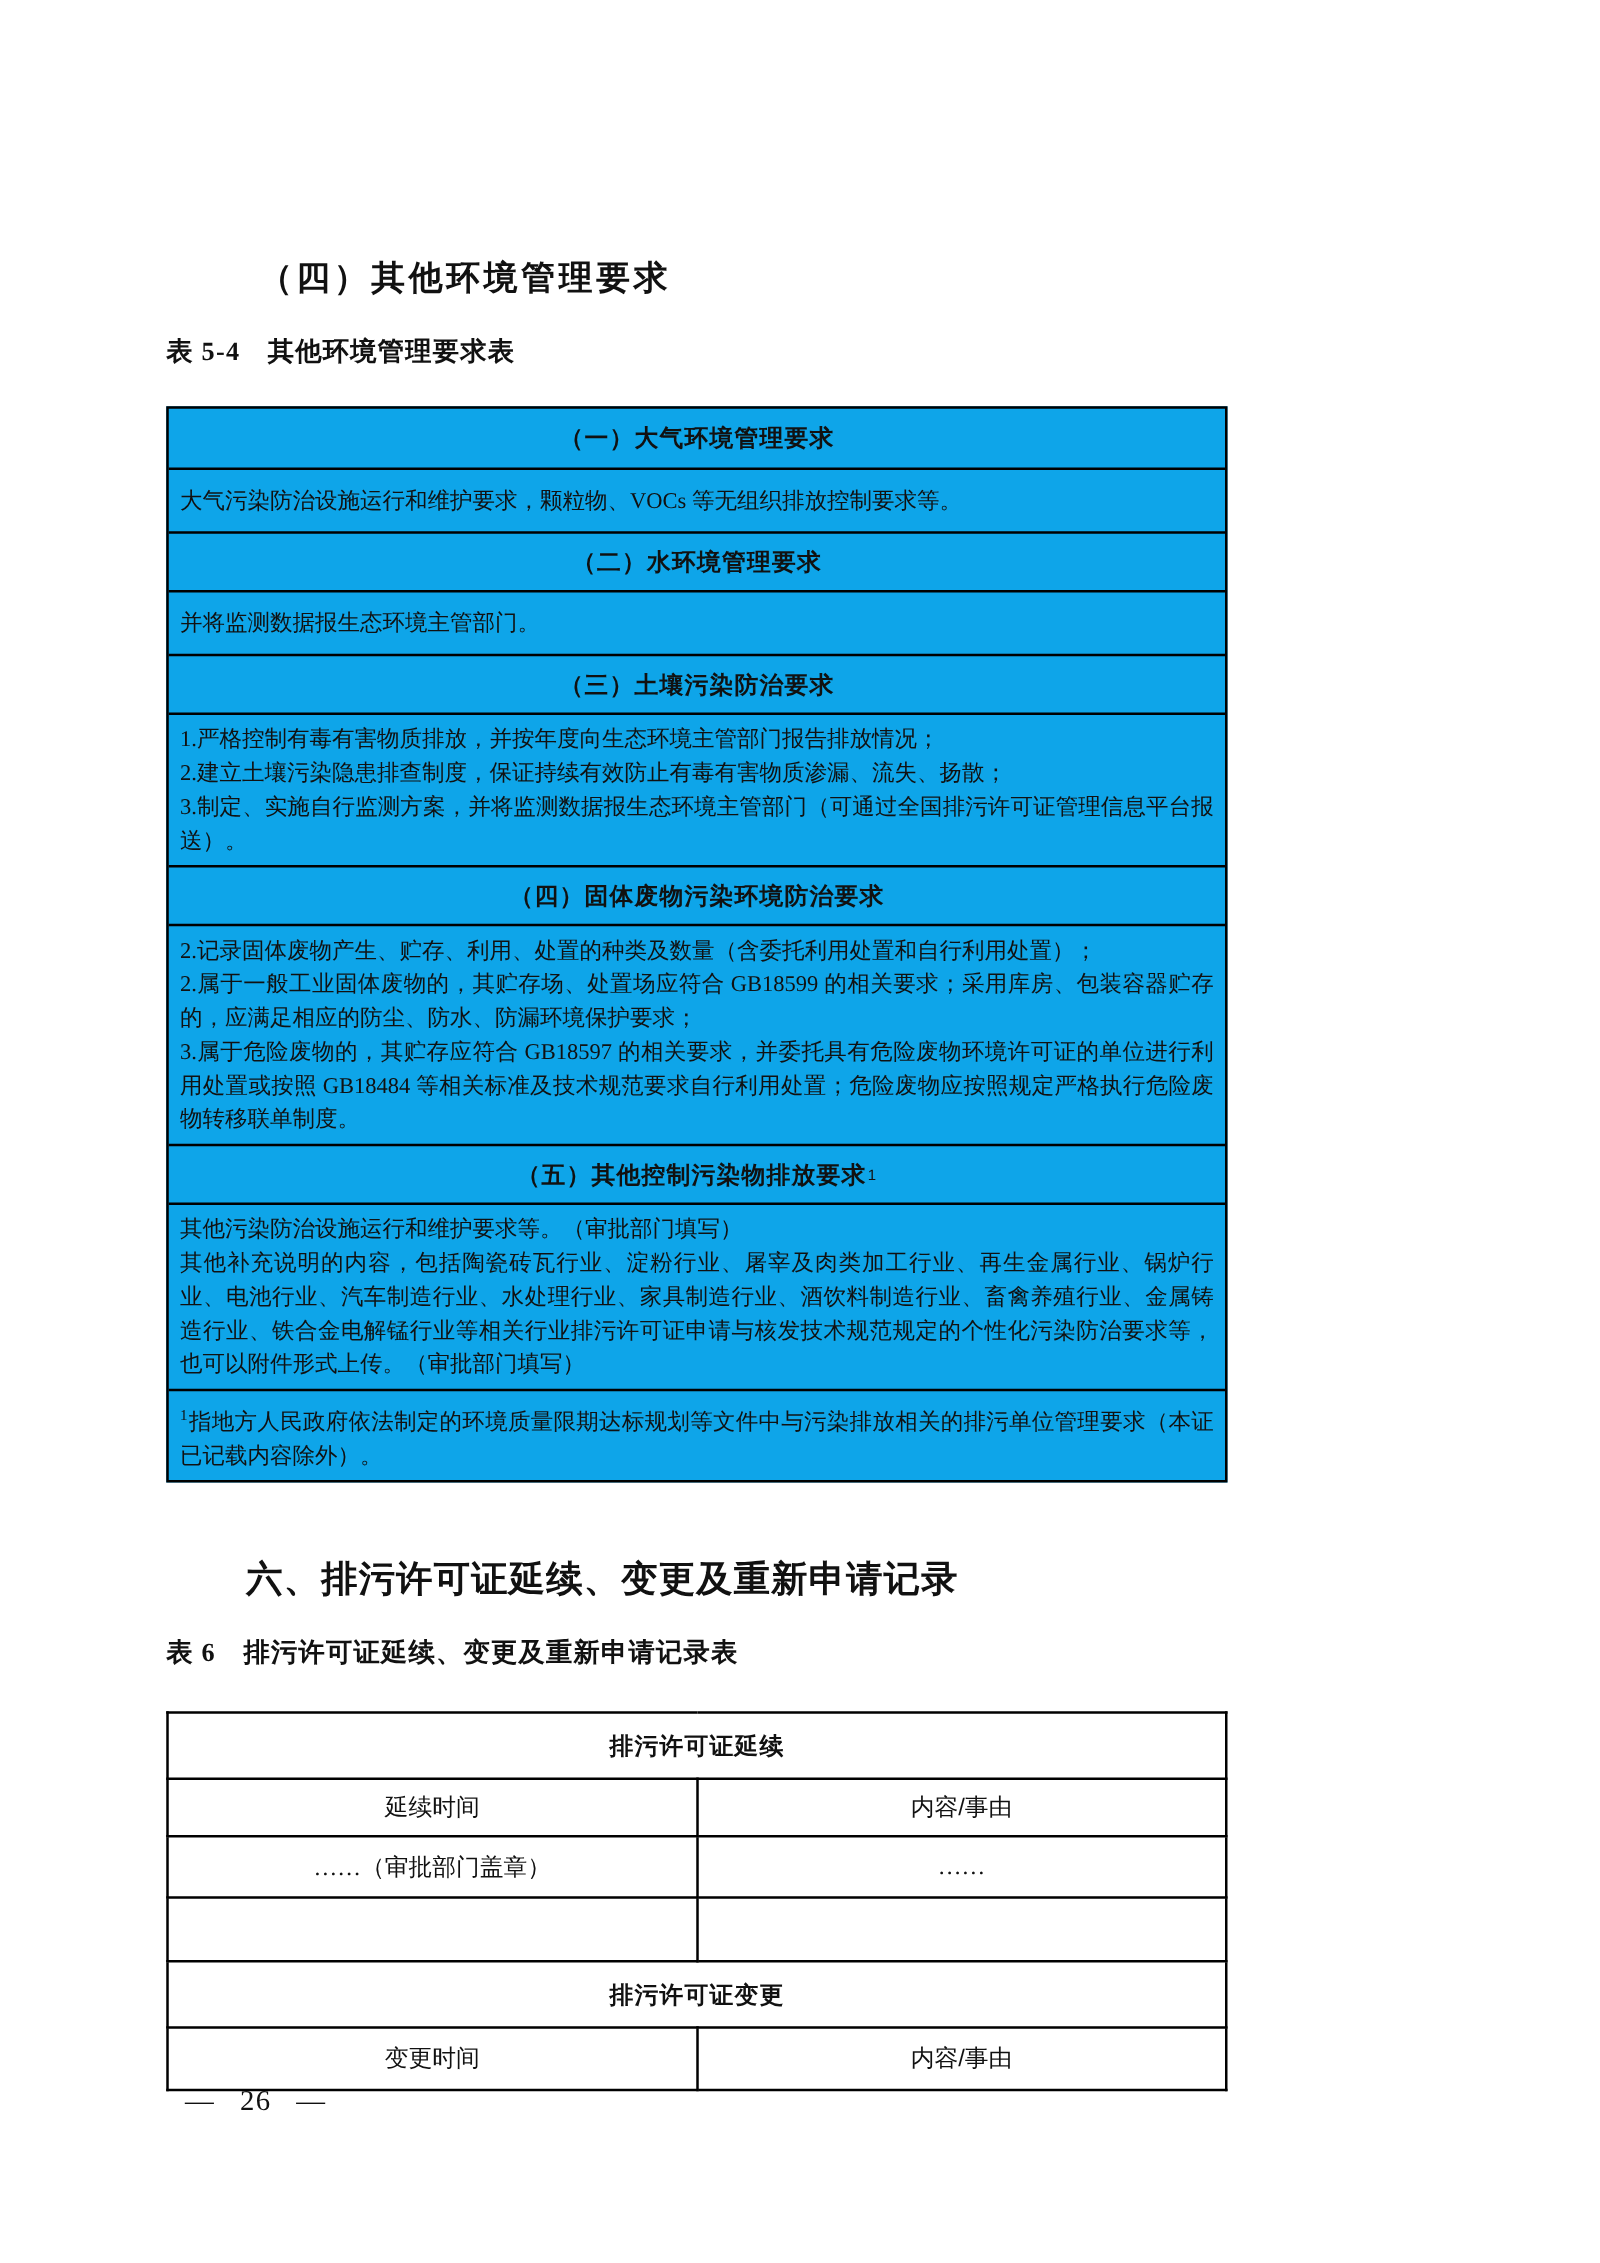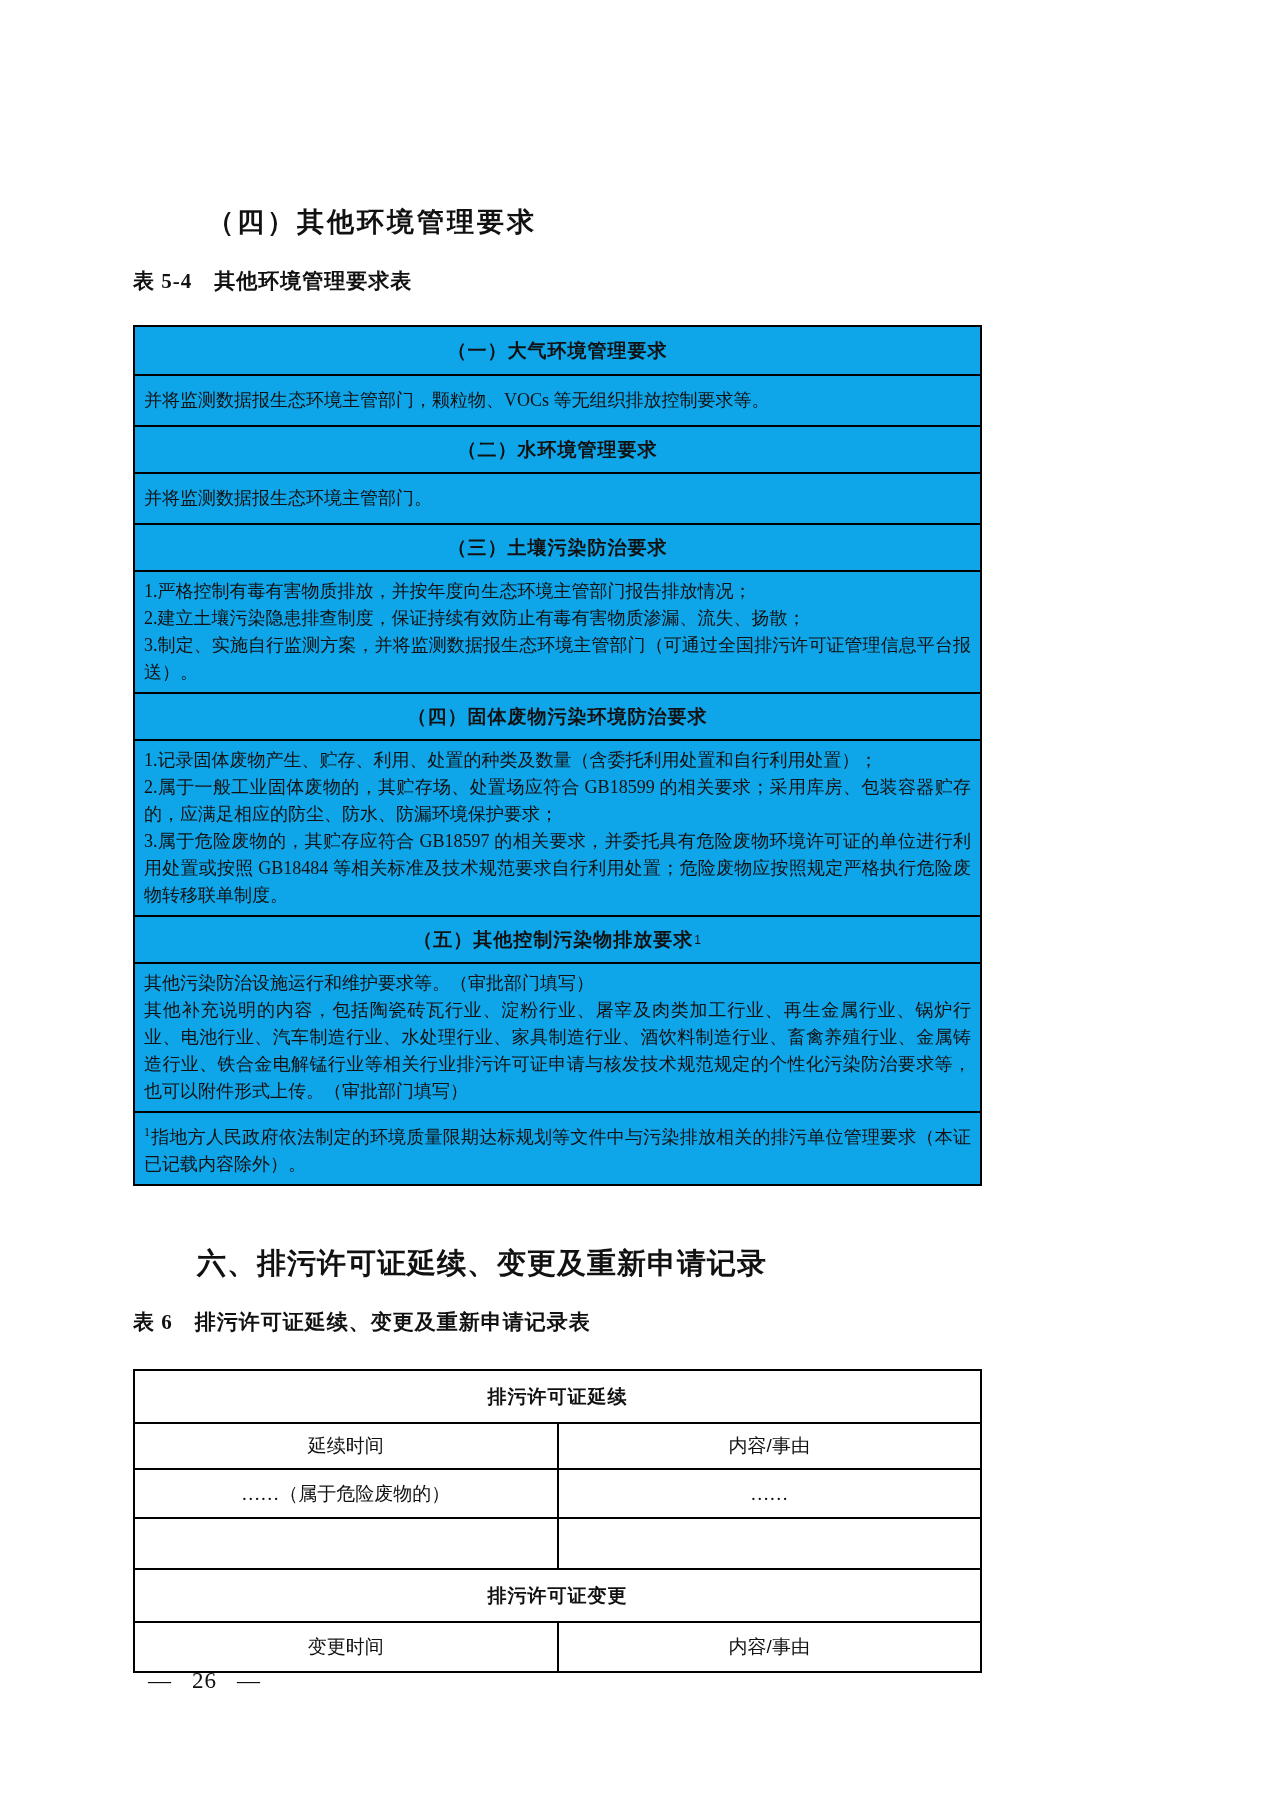--- a/index.html
+++ b/index.html
@@ -104,38 +104,38 @@
 <div class="content">
 
   <div class="sec4-heading">（四）其他环境管理要求</div>
 
   <div class="caption">表 5-4　其他环境管理要求表</div>
 
   <div class="tbl54">
 
     <div class="t-header">（一）大气环境管理要求</div>
     <div class="t-body single">
-      <p>并将监测数据报生态环境主管部门，颗粒物、VOCs 等无组织排放控制要求等。</p>
+      <p>大气污染防治设施运行和维护要求，颗粒物、VOCs 等无组织排放控制要求等。</p>
     </div>
 
     <div class="t-header">（二）水环境管理要求</div>
     <div class="t-body single">
       <p>并将监测数据报生态环境主管部门。</p>
     </div>
 
     <div class="t-header">（三）土壤污染防治要求</div>
     <div class="t-body">
       <p>1.严格控制有毒有害物质排放，并按年度向生态环境主管部门报告排放情况；</p>
       <p>2.建立土壤污染隐患排查制度，保证持续有效防止有毒有害物质渗漏、流失、扬散；</p>
       <p>3.制定、实施自行监测方案，并将监测数据报生态环境主管部门（可通过全国排污许可证管理信息平台报送）。</p>
     </div>
 
     <div class="t-header">（四）固体废物污染环境防治要求</div>
     <div class="t-body">
-      <p>1.记录固体废物产生、贮存、利用、处置的种类及数量（含委托利用处置和自行利用处置）；</p>
+      <p>2.记录固体废物产生、贮存、利用、处置的种类及数量（含委托利用处置和自行利用处置）；</p>
       <p>2.属于一般工业固体废物的，其贮存场、处置场应符合 GB18599 的相关要求；采用库房、包装容器贮存的，应满足相应的防尘、防水、防漏环境保护要求；</p>
       <p>3.属于危险废物的，其贮存应符合 GB18597 的相关要求，并委托具有危险废物环境许可证的单位进行利用处置或按照 GB18484 等相关标准及技术规范要求自行利用处置；危险废物应按照规定严格执行危险废物转移联单制度。</p>
     </div>
 
     <div class="t-header">
       <span>（五）其他控制污染物排放要求</span>
         <sup>1</sup>
     </div>
     <div class="t-body">
       <p>其他污染防治设施运行和维护要求等。（审批部门填写）</p>
@@ -155,21 +155,21 @@
   <table class="tbl6">
     <tbody>
       <tr>
         <td colspan="2" class="span-head">排污许可证延续</td>
       </tr>
       <tr class="r-cols">
         <td class="c1 hei">延续时间</td>
         <td class="hei">内容/事由</td>
       </tr>
       <tr class="r-song">
-        <td class="c1">……（属于危险废物的）</td>
+        <td class="c1">……（审批部门盖章）</td>
         <td>……</td>
       </tr>
       <tr class="r-empty">
         <td class="c1"></td>
         <td></td>
       </tr>
       <tr>
         <td colspan="2" class="span-head">排污许可证变更</td>
       </tr>
       <tr class="r-change-cols">

